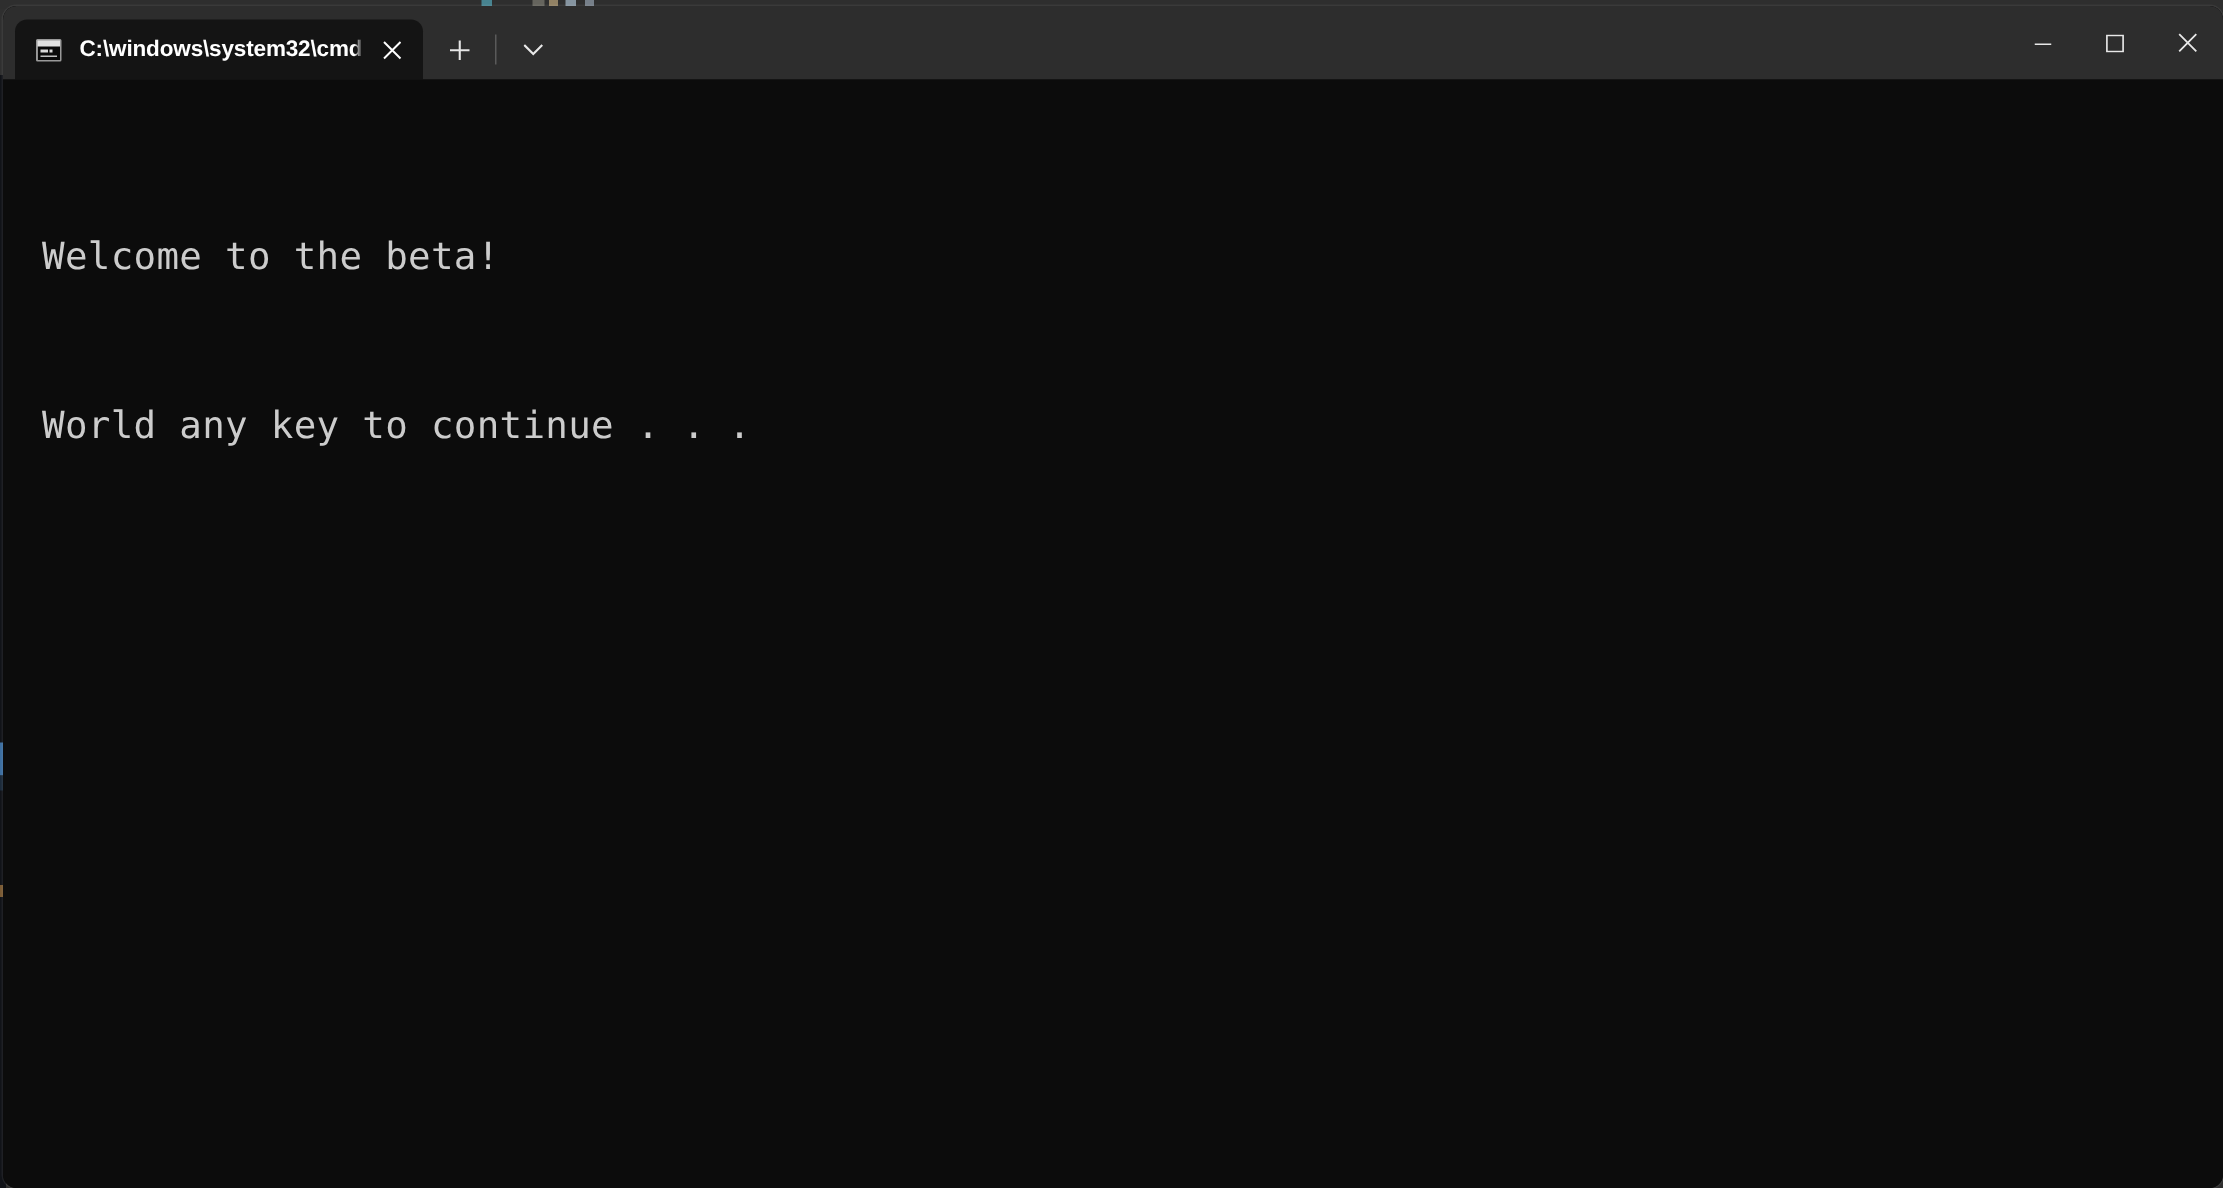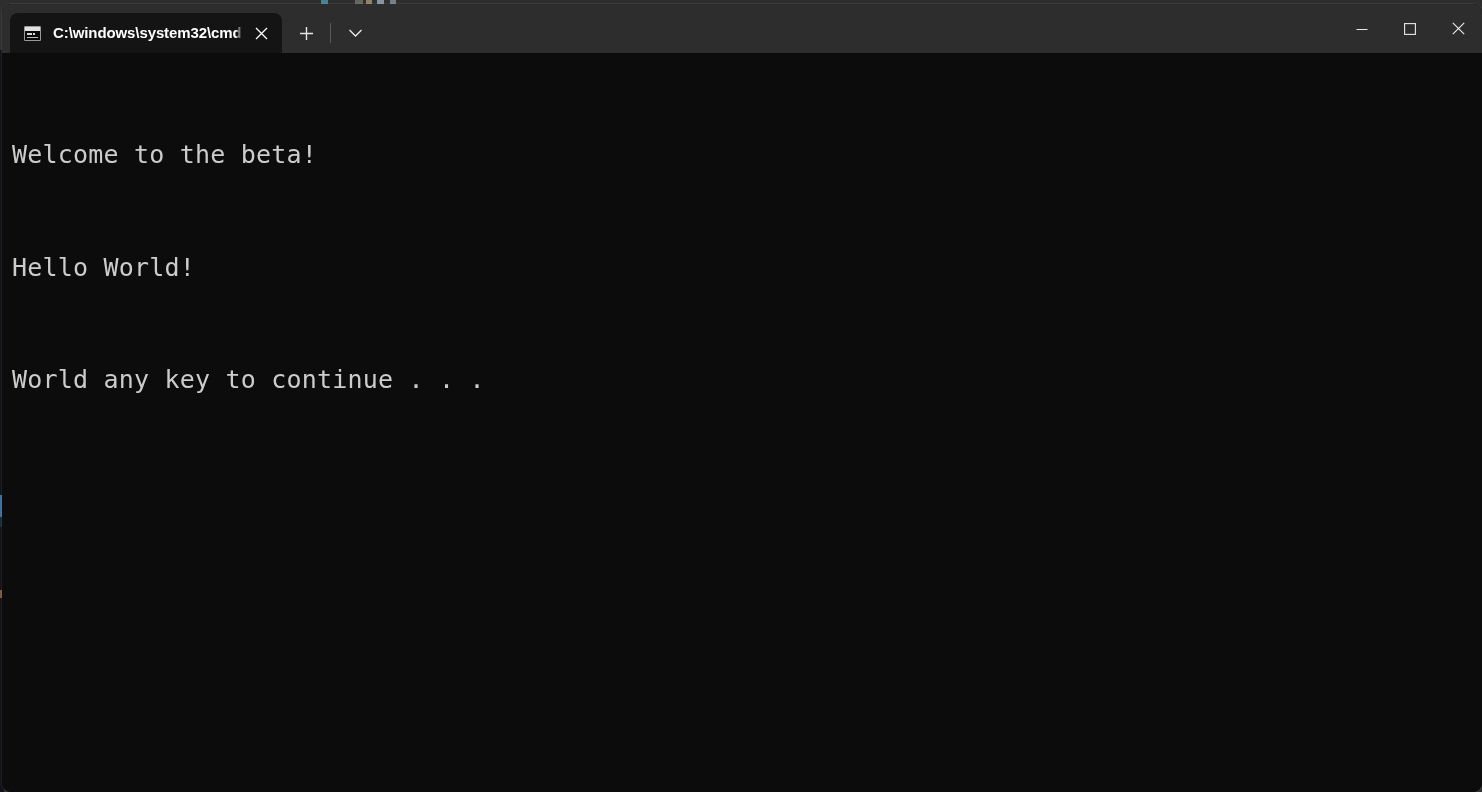--- a/index.html
+++ b/index.html
@@ -190,21 +190,21 @@
     left: 0;
     top: 49px;
     right: 0;
     bottom: 0;
     background: #0c0c0c;
     padding: 8px 0 0 10px;
     box-sizing: border-box;
     overflow: hidden;
   }
   #terminal-output {
-    margin: 0;
+    margin: 16px;
     color: #cccccc;
     font-family: "DejaVu Sans Mono", "Liberation Mono", monospace;
     font-size: 25px;
     line-height: 37.5px;
     white-space: pre;
     letter-spacing: 0.2px;
   }
   .term-line { display: block; height: 37.5px; }
 </style>
 </head>
@@ -279,18 +279,17 @@
           <path d="M0.8 0.8 L12.2 12.2 M12.2 0.8 L0.8 12.2" stroke="#e8e8e8" stroke-width="1.2" fill="none"></path>
         </svg>
       </span>
     </div>
 
   </div>
 
   <div id="terminal-body">
     <div id="terminal-output">
       <span class="term-line">Welcome to the beta!</span>
-      <span class="term-line">Hello World!</span>
       <span class="term-line">World any key to continue . . .</span>
     </div>
   </div>
 
 </div>
 
 </body></html>

